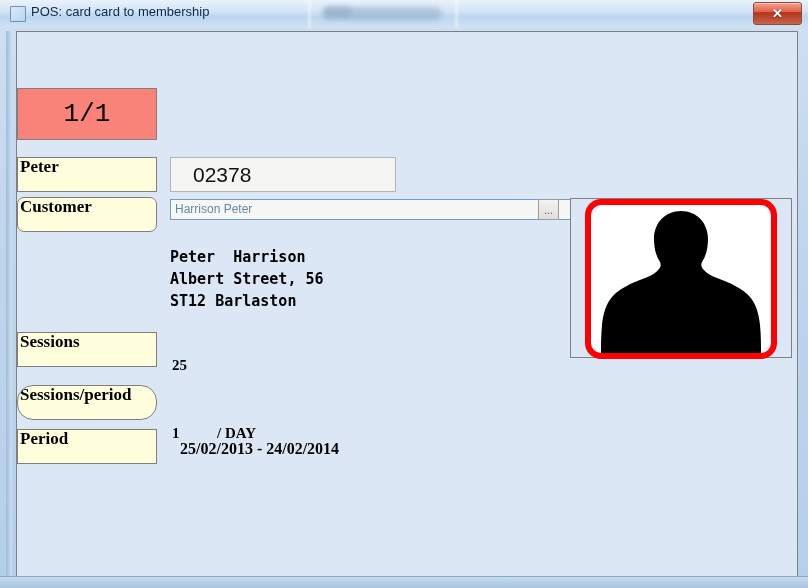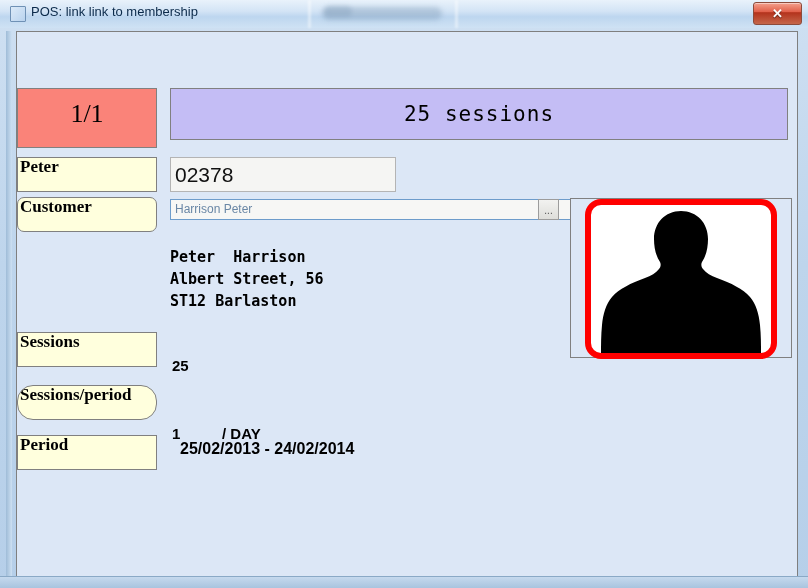--- a/index.html
+++ b/index.html
@@ -124,26 +124,26 @@
     font-size: 17px;
     color: #000000;
     padding-left: 2px;
     line-height: 1.05;
     overflow: hidden;
   }
 
   #counter-box {
     position: absolute;
     left: 17px; top: 88px;
-    width: 140px; height: 60px;
+    width: 140px; height: 52px;
     background: #fa8379;
     border: 1px solid #808080;
     box-sizing: border-box;
     text-align: center;
-    font-family: Liberation Serif, serif;
+    font-family: Liberation Mono, monospace;
     font-size: 26px;
     color: #000;
     line-height: 50px;
   }
 
   #sessions-banner {
     position: absolute;
     left: 170px; top: 88px;
     width: 618px; height: 52px;
     background: #c4bdf5;
@@ -154,33 +154,33 @@
     font-size: 21px;
     letter-spacing: 1px;
     color: #000;
     line-height: 50px;
   }
 
   #card-label   { left: 17px;  top: 157px; width: 140px; height: 35px; }
   #cust-label   { left: 17px;  top: 197px; width: 140px; height: 35px; border-radius: 7px; }
   #sess-label   { left: 17px;  top: 332px; width: 140px; height: 35px; }
   #sessp-label  { left: 17px;  top: 385px; width: 140px; height: 35px; border-radius: 16px; }
-  #period-label { left: 17px;  top: 429px; width: 140px; height: 35px; margin-top: 6px; }
+  #period-label { left: 17px;  top: 429px; width: 140px; height: 35px; }
 
   #card-input {
     position: absolute;
     left: 170px; top: 157px;
     width: 226px; height: 35px;
     background: #f5f5f3;
     border: 1px solid #b4b4b4;
     box-sizing: border-box;
     font-family: "Liberation Sans", sans-serif;
     font-size: 21px;
     color: #111;
-    padding-left: 4px;
+    padding-left: 22px;
     line-height: 33px;
   }
 
   #cust-input {
     position: absolute;
     left: 170px; top: 199px;
     width: 436px; height: 21px;
     background: #f7f7f5;
     border: 1px solid #6d9ccb;
     box-sizing: border-box;
@@ -211,21 +211,21 @@
     font-family: "DejaVu Sans Mono", monospace;
     font-weight: bold;
     font-size: 15px;
     color: #000;
     line-height: 22px;
     white-space: pre;
   }
 
   .mono-value {
     position: absolute;
-    font-family: Liberation Sans, sans-serif;
+    font-family: Liberation Serif, serif;
     font-weight: bold;
     font-size: 15px;
     color: #000;
     white-space: pre;
   }
   #sessions-value    { left: 172px; top: 357px; }
   #sessionsper-value { left: 172px; top: 381px; margin-top: 44px; }
   #period-value      { left: 180px; top: 440px; font-size: 16px; }
 
   
@@ -270,32 +270,31 @@
 <body>
 
 <div id="window">
 
   <div id="titlebar">
     <div id="title-seam-a"></div>
     <div id="title-ghost2"></div>
     <div id="title-ghost"></div>
     <div id="title-seam-b"></div>
     <div id="title-icon"></div>
-    <div id="title-text">POS: link link to membership</div>
+    <div id="title-text">POS: card card to membership</div>
     <div id="close-button">
       <div id="close-glyph">✕</div>
     </div>
   </div>
 
   <div id="frame-left"></div>
 
   <div id="client"></div>
 
   <div id="counter-box">1/1</div>
-  <div id="sessions-banner">25 sessions</div>
 
   <div class="yellow-label" id="card-label">Peter</div>
   <div id="card-input">02378</div>
 
   <div class="yellow-label" id="cust-label">Customer</div>
   <div id="cust-input">Harrison Peter</div>
   <div id="cust-browse">...</div>
 
   <div id="address-block">Peter  Harrison
 Albert Street, 56

